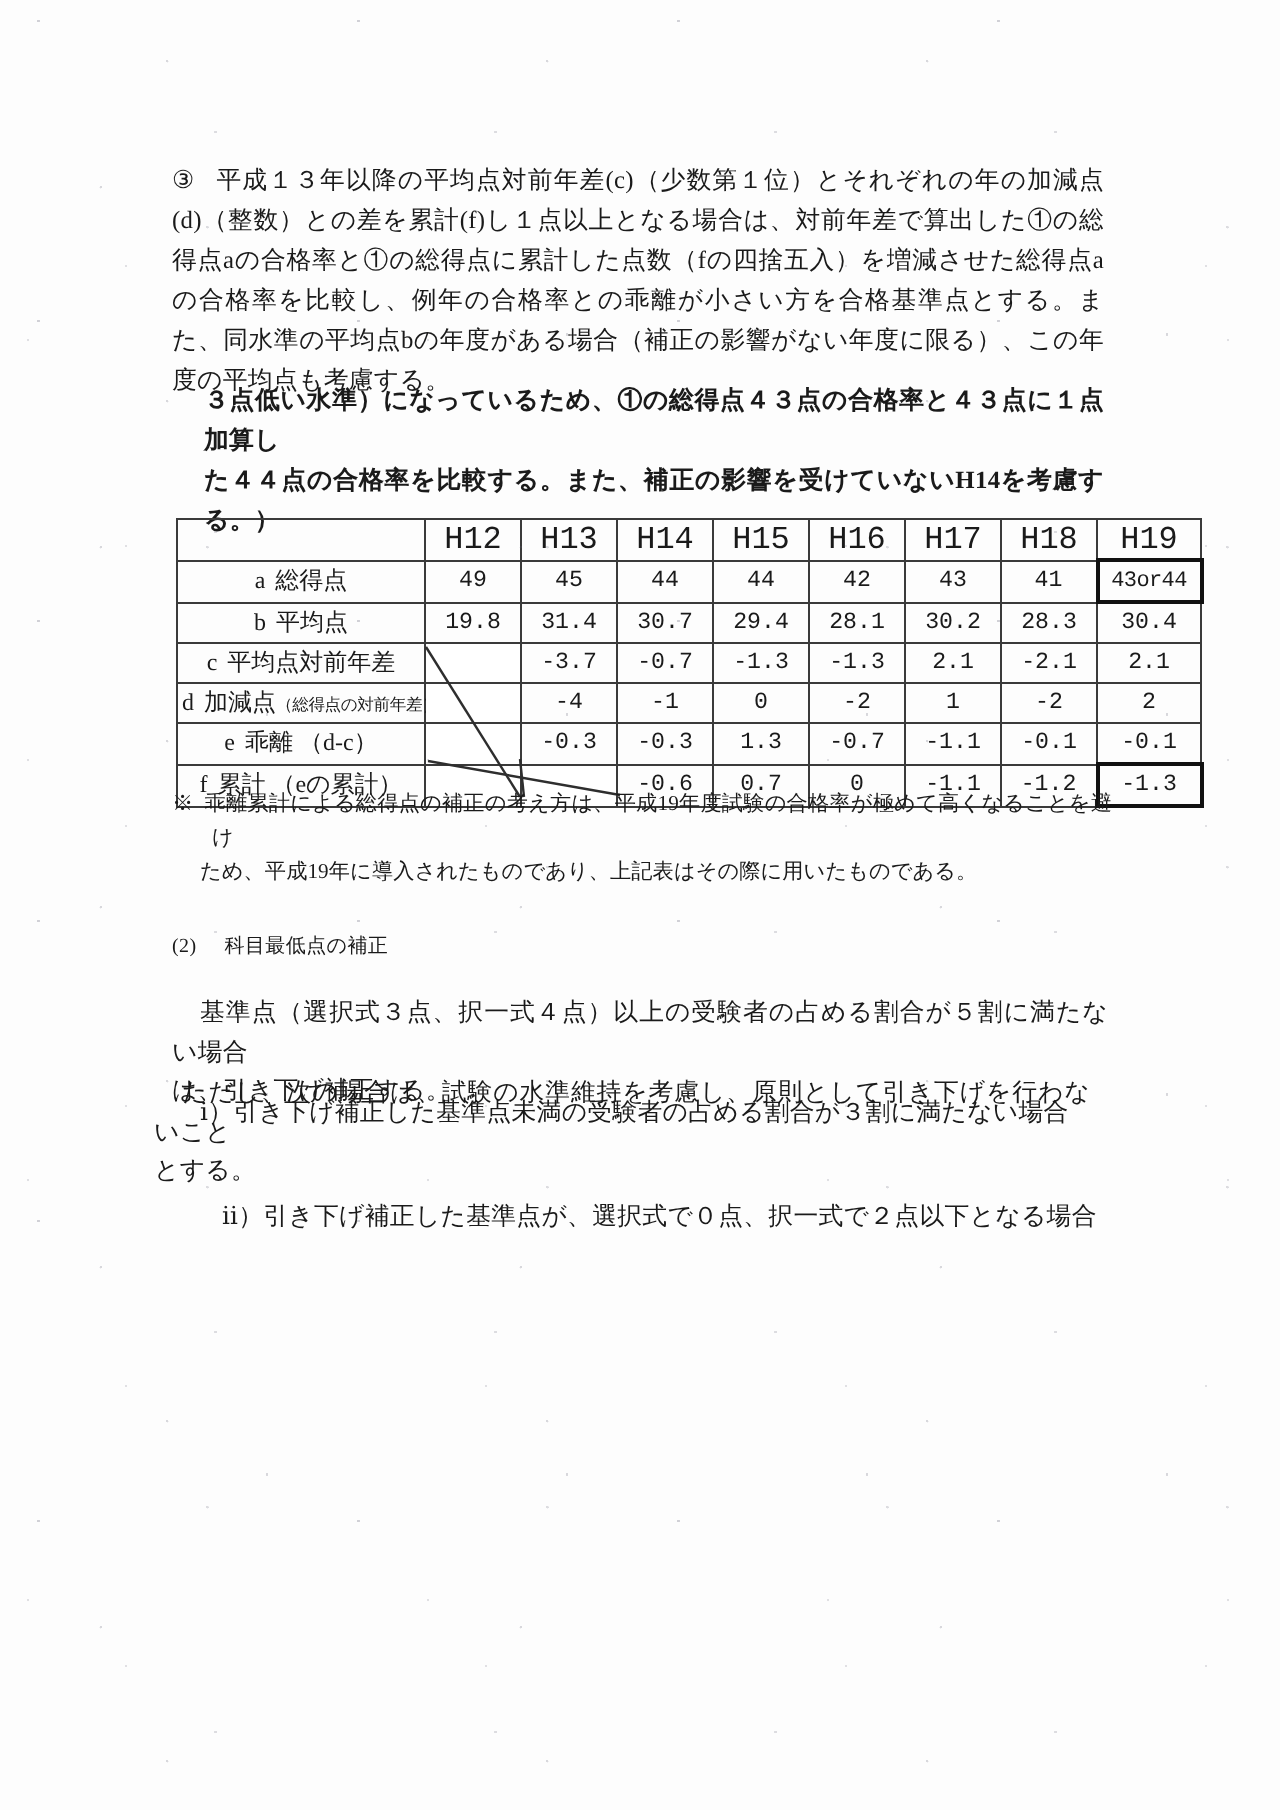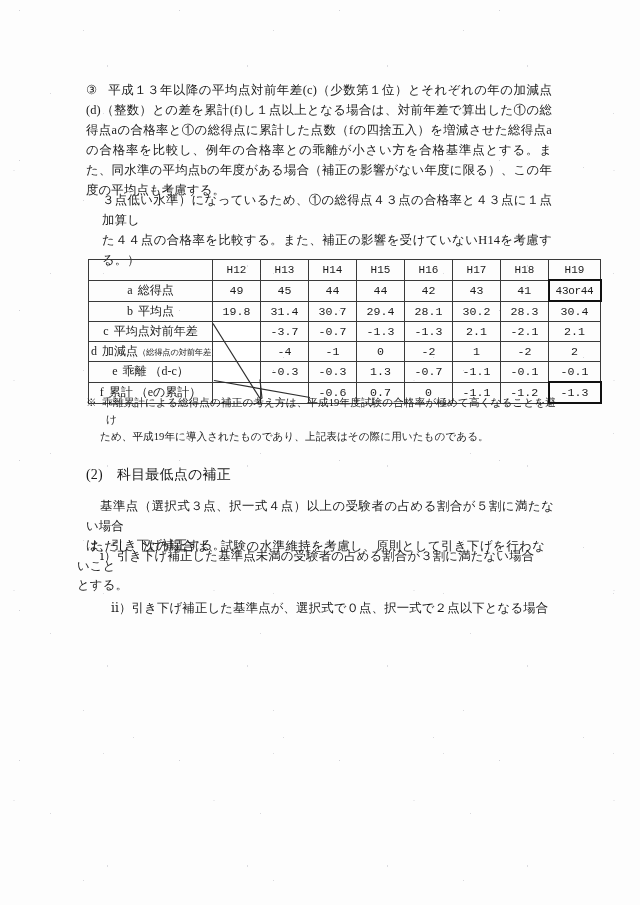--- a/index.html
+++ b/index.html
@@ -59,32 +59,32 @@
     line-height: 17px;
     letter-spacing: .05px;
     text-align: justify;
   }
   .footnote .fn-body { display: block; padding-left: 20px; text-indent: -20px; }
   .footnote .fn-line2 { display: block; padding-left: 14px; }
 
   .sec-head {
     position: absolute;
     left: 86px; top: 466px;
-    font-size: 14px;
+    font-size: 10px;
     letter-spacing: .2px;
   }
   .sec-head .num { margin-right: 14px; }
 
   .para-base { left: 86px; top: 496px; width: 468px; }
   .para-tadashi { left: 77px; top: 536px; width: 468px; }
   .list-i  { left: 86px; top: 546px; width: 468px; }
   .list-ii { left: 97px; top: 598px; width: 468px; }
   .indent1 { display: block; text-indent: 14px; }
   .indent0 { display: block; text-indent: 0; font-family: Liberation Mono, monospace; }
-  .listitem { display: block; padding-left: 16px; }
+  .listitem { display: block; padding-left: 16px; font-weight: bold; }
 
   
   .table-wrap {
     position: absolute;
     left: 88px;
     top: 259px;
     width: 464px;
   }
   table.score {
     border-collapse: collapse;
@@ -113,21 +113,21 @@
     font-size: 12px;
     white-space: nowrap;
   }
   td.rowlabel .key { margin-right: 5px; }
   td.rowlabel .small {
     font-size: 8.3px;
     letter-spacing: -.2px;
   }
   th.yrhead {
     font-family: "Liberation Mono", "DejaVu Sans Mono", monospace;
-    font-size: 11px;
+    font-size: 16px;
     margin-top: 28px;
   }
   td.emph {
     border: 2px solid #111 !important;
     font-weight: bold;
   }
   td.narrow-val { letter-spacing: -.3px; font-size: 11px; }
   .blank { background: #fff; }
 
   

